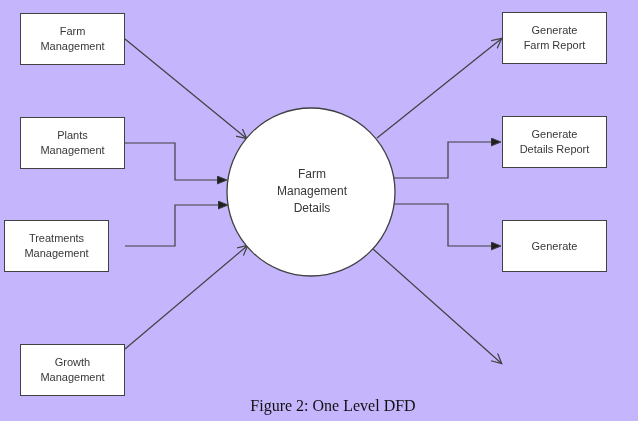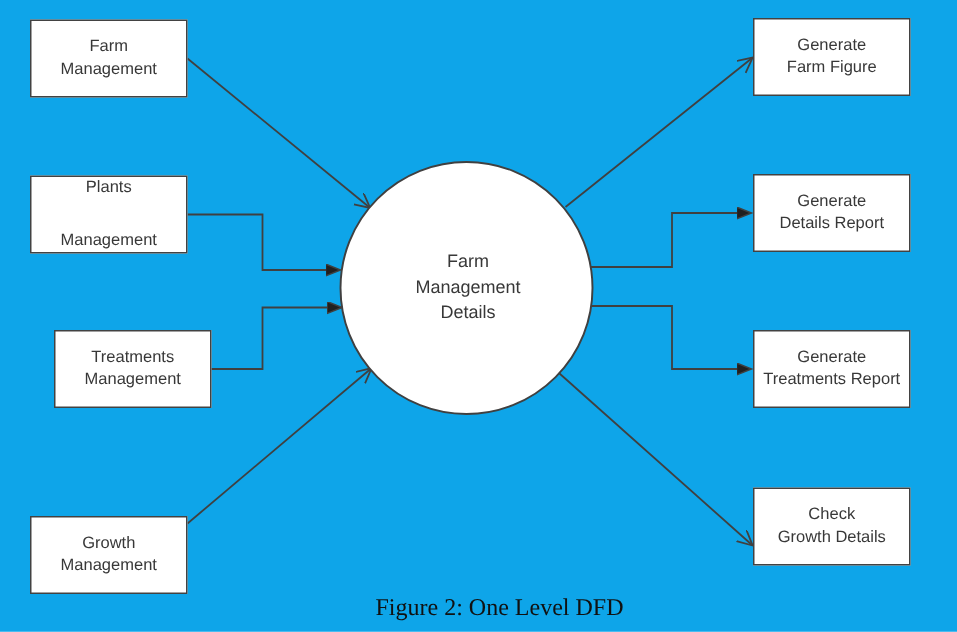--- a/index.html
+++ b/index.html
@@ -1,39 +1,39 @@
 <!DOCTYPE html>
 <html><head>
 <meta charset="utf-8">
 <style>
   html,body{margin:0;padding:0;}
   #stage{
     position:relative;
     width:638px;height:421px;
-    background:#0ea5e9;
+    background:#c4b5fd;
     font-family:"Liberation Sans", sans-serif;
     overflow:hidden;
   }
   #wires{position:absolute;left:0;top:0;width:638px;height:421px;}
   .node{
     position:absolute;
     width:105px;height:52px;
     box-sizing:border-box;
     border:1px solid #424242;
     background:#ffffff;
     display:flex;flex-direction:column;
     align-items:center;justify-content:center;
     font-size:11px;line-height:15px;
     color:#383838;text-align:center;
   }
   .node span{display:block;white-space:nowrap;}
   
   #n-farm      {left:20px; top:13px;}
-  #n-plants    {left:20px; top:117px;justify-content:space-between;}
-  #n-treatments{left:36px; top:220px;}
+  #n-plants    {left:20px; top:117px;}
+  #n-treatments{left:4px; top:220px;}
   #n-growth    {left:20px; top:344px;}
   
   #n-farmrep   {left:502px; top:12px;}
   #n-plantsrep {left:502px; top:116px;}
   #n-treatrep  {left:502px; top:220px;}
   #n-growthdet {left:502px; top:325px;}
   
   #process-label{
     position:absolute;left:251px;top:166px;width:122px;
     text-align:center;font-size:12px;line-height:17px;color:#383838;
@@ -92,30 +92,25 @@
   </div>
 
   <div id="process-label">
     <span>Farm</span><br>
     <span>Management</span><br>
     <span>Details</span>
   </div>
 
   <div class="node" id="n-farmrep">
     <span>Generate</span>
-    <span>Farm Figure</span>
+    <span>Farm Report</span>
   </div>
   <div class="node" id="n-plantsrep">
     <span>Generate</span>
     <span>Details Report</span>
   </div>
   <div class="node" id="n-treatrep">
     <span>Generate</span>
-    <span>Treatments Report</span>
-  </div>
-  <div class="node" id="n-growthdet">
-    <span>Check</span>
-    <span>Growth Details</span>
   </div>
 
   <div id="caption">Figure 2: One Level DFD</div>
 
 </div>
 
 </body></html>

